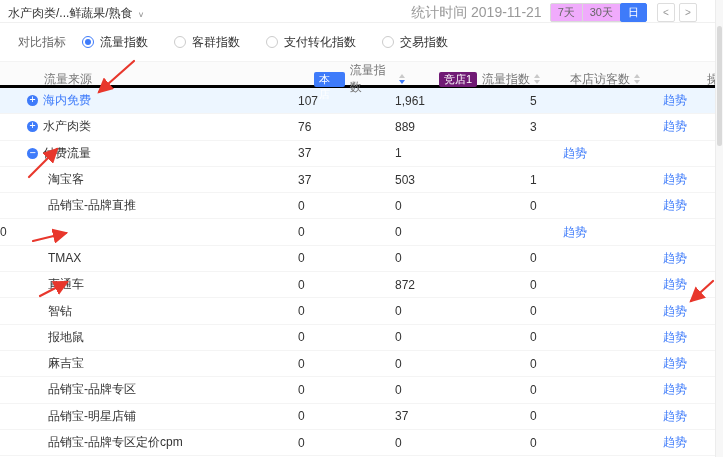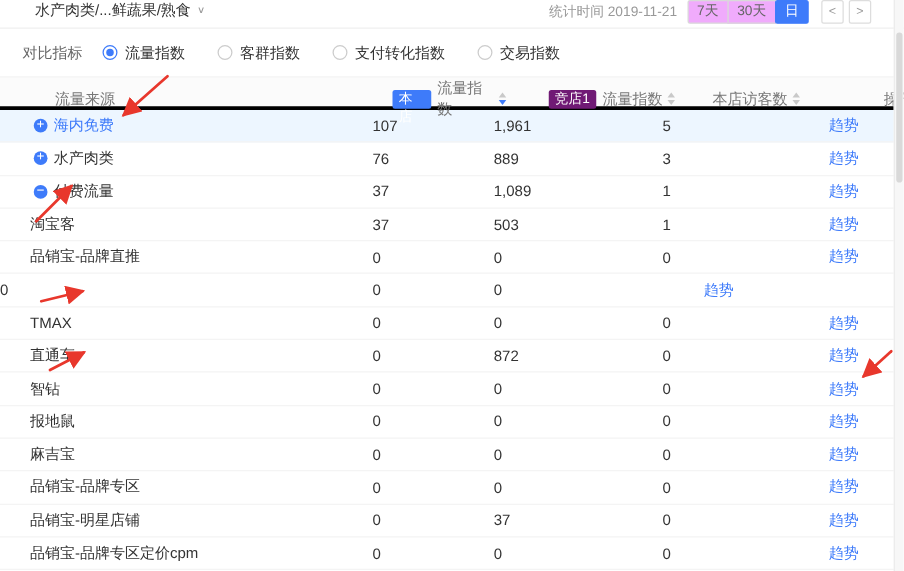--- a/index.html
+++ b/index.html
@@ -6,26 +6,26 @@
   body{
     width:723px;height:457px;overflow:hidden;background:#fff;
     font-family:"Liberation Sans","DejaVu Sans",sans-serif;
     -webkit-font-smoothing:antialiased;
   }
   .app{position:relative;width:723px;height:457px;background:#fff;}
 
   
   .topbar{
     box-sizing:border-box;height:23px;display:flex;justify-content:space-between;
-    align-items:flex-start;padding:0 26px 0 28px;border-bottom:1px solid #f0f0f0;
+    align-items:flex-end;padding:0 26px 0 8px;border-bottom:1px solid #f0f0f0;
   }
   .crumb{display:flex;align-items:center;gap:5px;font-size:12px;color:#333;cursor:pointer;}
   .caret{font-size:9px;color:#999;transform:scaleY(.85);}
   .controls{display:flex;align-items:center;gap:8px;}
-  .stat{font-size:11px;color:#999;}
+  .stat{font-size:14px;color:#999;}
   .seg-group{display:flex;}
   .seg{
     box-sizing:border-box;height:19px;padding:0 7px;font-size:11px;color:#666;
     background:#f0abfc;border:1px solid #d9d9d9;margin-left:-1px;cursor:pointer;line-height:17px;
   }
   .seg:first-child{margin-left:0;border-radius:2px 0 0 2px;}
   .seg.active{background:#3e7bfa;border-color:#3e7bfa;color:#fff;border-radius:2px;}
   .pager{display:flex;gap:4px;margin-left:2px;}
   .pg{
     box-sizing:border-box;width:18px;height:19px;font-size:10px;color:#999;background:#fff;
@@ -57,21 +57,21 @@
   .comp-badge{background:#701a75;}
   .sort{display:inline-flex;flex-direction:column;gap:2px;margin-left:4px;}
   .sort i{width:0;height:0;border-left:3.5px solid transparent;border-right:3.5px solid transparent;}
   .sort .up{border-bottom:4px solid #c9c9c9;}
   .sort .down{border-top:4px solid #c9c9c9;}
   .sort .down.active{border-top-color:#3e7bfa;}
 
   .tr{box-sizing:border-box;height:26.3px;border-bottom:1px solid #f4f4f4;font-size:12px;color:#333;}
   .tr.highlight{background:#edf6ff;}
   .td.src{display:flex;align-items:center;gap:5px;padding-left:27px;}
-  .tr.child .td.src{padding-left:24px;}
+  .tr.child .td.src{padding-left:48px;}
   .expander{
     width:11px;height:11px;border-radius:50%;background:#3e7bfa;color:#fff;
     font-size:10px;line-height:10px;text-align:center;flex:0 0 auto;cursor:pointer;
     font-family:"DejaVu Sans Mono",monospace;
   }
   .tr.name-blue .rowname{color:#3e7bfa;}
   .td.num{text-align:left;padding-right:6px;}
   .td.act{padding-left:33px;}
   .trend{color:#3e7bfa;text-decoration:none;cursor:pointer;}
 
@@ -198,21 +198,20 @@
             <a class="trend">趋势</a>
           </div>
         </div>
 
         <div class="tr">
           <div class="td src">
             <span class="expander">−</span>
             <span class="rowname">付费流量</span>
           </div>
           <div class="td num">37</div>
-          <div class="td num">1,089</div>
           <div class="td num">1</div>
           <div class="td act">
             <a class="trend">趋势</a>
           </div>
         </div>
 
         <div class="tr child">
           <div class="td src">
 
             <span class="rowname">淘宝客</span>

